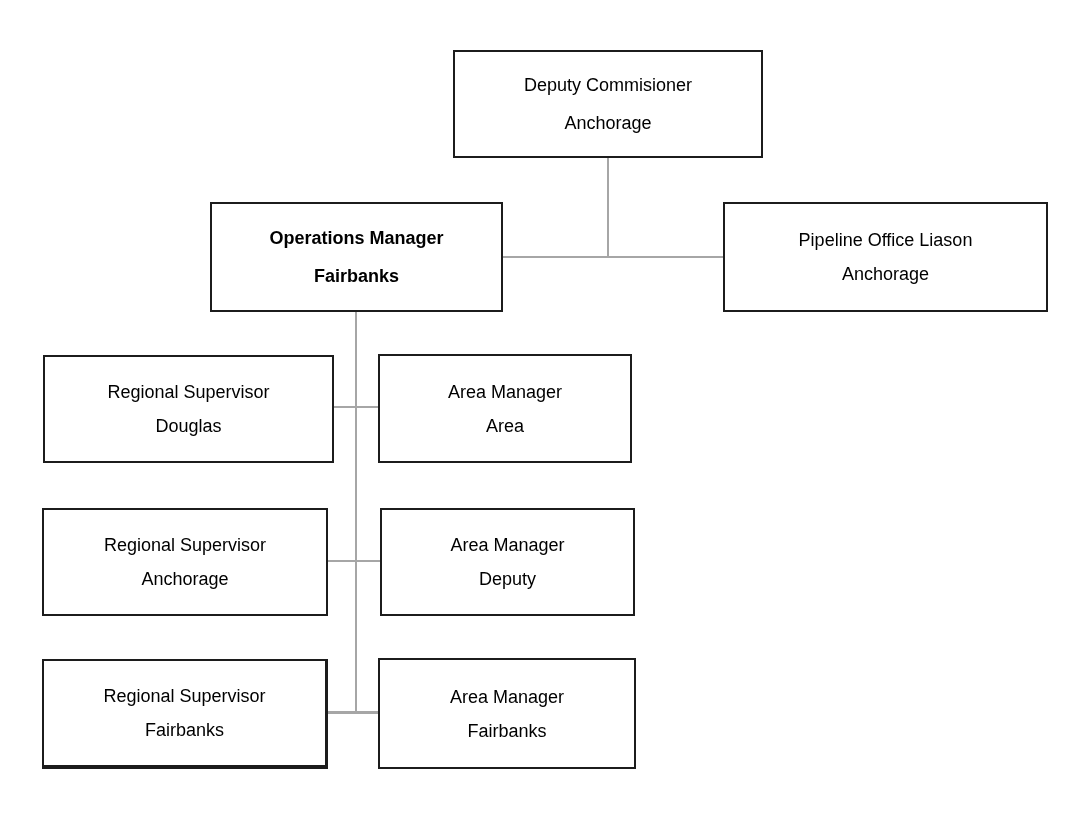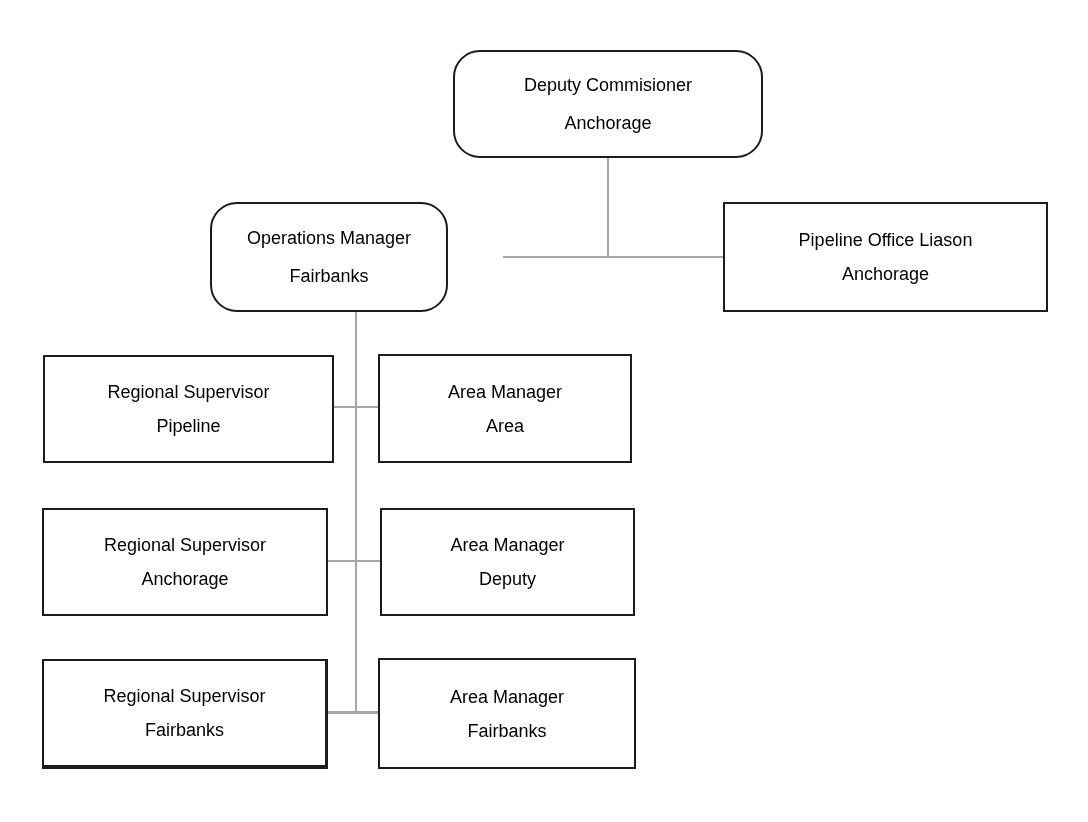--- a/index.html
+++ b/index.html
@@ -22,21 +22,21 @@
     border: 2px solid #1c1c1c;
     display: flex;
     flex-direction: column;
     align-items: center;
     justify-content: center;
     text-align: center;
     font-size: 18px;
     line-height: 24px;
     color: #000000;
   }
-  .node.spaced { gap: 14px; border-radius: 27px; }
+  .node.spaced { gap: 14px; }
   .node.tight  { gap: 10px; }
   .node.heavy  { border-width: 2px 3px 4px 2px; }
   .conn {
     position: absolute;
     background: #a6a6a6;
   }
 </style>
 </head>
 <body>
 
@@ -47,33 +47,33 @@
   <div class="conn" style="left:355px; top:311px; width:2px; height:402px;"></div>
   <div class="conn" style="left:334px; top:406px; width:44px; height:2px;"></div>
   <div class="conn" style="left:328px; top:560px; width:52px; height:2px;"></div>
   <div class="conn" style="left:328px; top:711px; width:50px; height:3px;"></div>
 
   <div class="node spaced" style="left:453px; top:50px; width:310px; height:108px;">
     <div>Deputy Commisioner</div>
     <div>Anchorage</div>
   </div>
 
-  <div class="node spaced" style="left:210px; top:202px; width:238px; height:110px;">
+  <div class="node spaced" style="left:210px; top:202px; width:293px; height:110px;font-weight:bold;">
     <div>Operations Manager</div>
     <div>Fairbanks</div>
   </div>
 
   <div class="node tight" style="left:723px; top:202px; width:325px; height:110px;">
     <div>Pipeline Office Liason</div>
     <div>Anchorage</div>
   </div>
 
   <div class="node tight" style="left:43px; top:355px; width:291px; height:108px;">
     <div>Regional Supervisor</div>
-    <div>Pipeline</div>
+    <div>Douglas</div>
   </div>
 
   <div class="node tight" style="left:378px; top:354px; width:254px; height:109px;">
     <div>Area Manager</div>
     <div>Area</div>
   </div>
 
   <div class="node tight" style="left:42px; top:508px; width:286px; height:108px;">
     <div>Regional Supervisor</div>
     <div>Anchorage</div>

